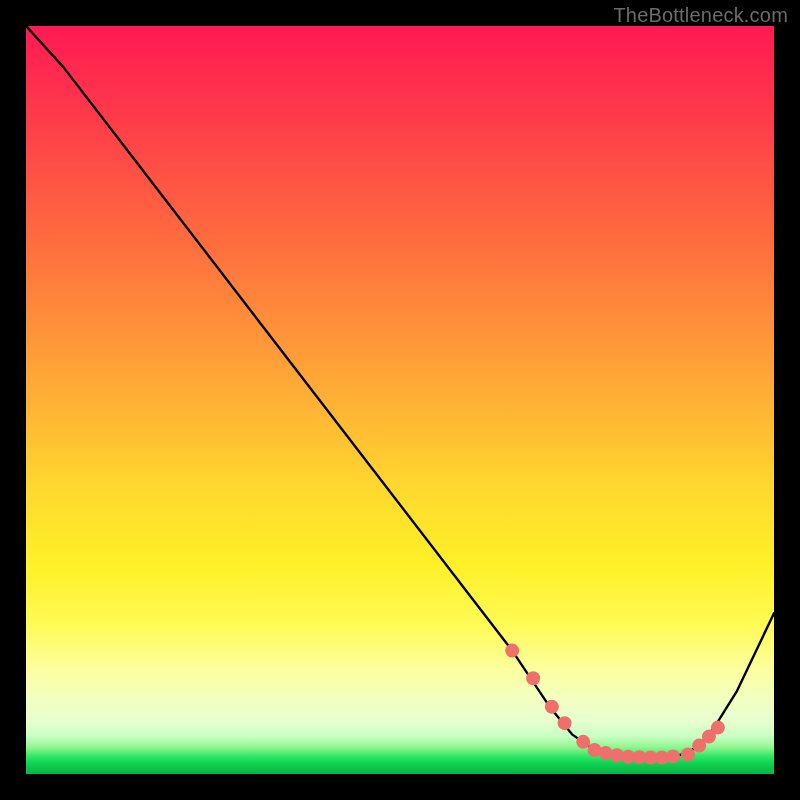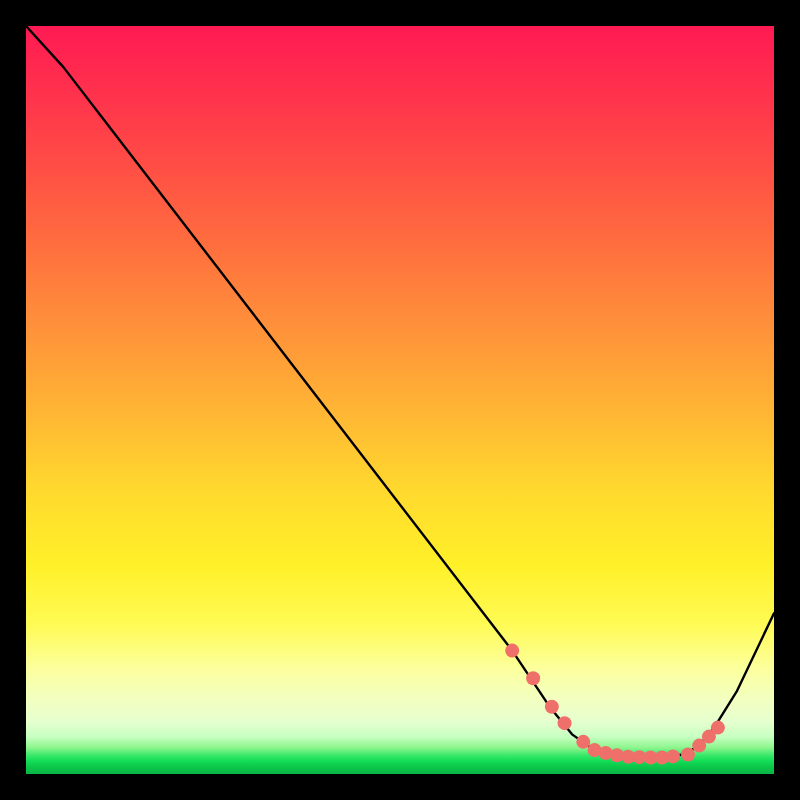--- a/index.html
+++ b/index.html
@@ -91,13 +91,14 @@
           <circle cx="635.80" cy="731.54" r="7" fill="#ef6f6a"></circle>
           <circle cx="647.02" cy="730.42" r="7" fill="#ef6f6a"></circle>
           <circle cx="661.98" cy="728.55" r="7" fill="#ef6f6a"></circle>
           <circle cx="673.20" cy="719.58" r="7" fill="#ef6f6a"></circle>
           <circle cx="682.92" cy="710.60" r="7" fill="#ef6f6a"></circle>
           <circle cx="691.90" cy="701.62" r="7" fill="#ef6f6a"></circle>
         </g>
     </svg>
   </div>
 
+  <div class="watermark">TheBottleneck.com</div>
 </div>
 
 </body></html>

